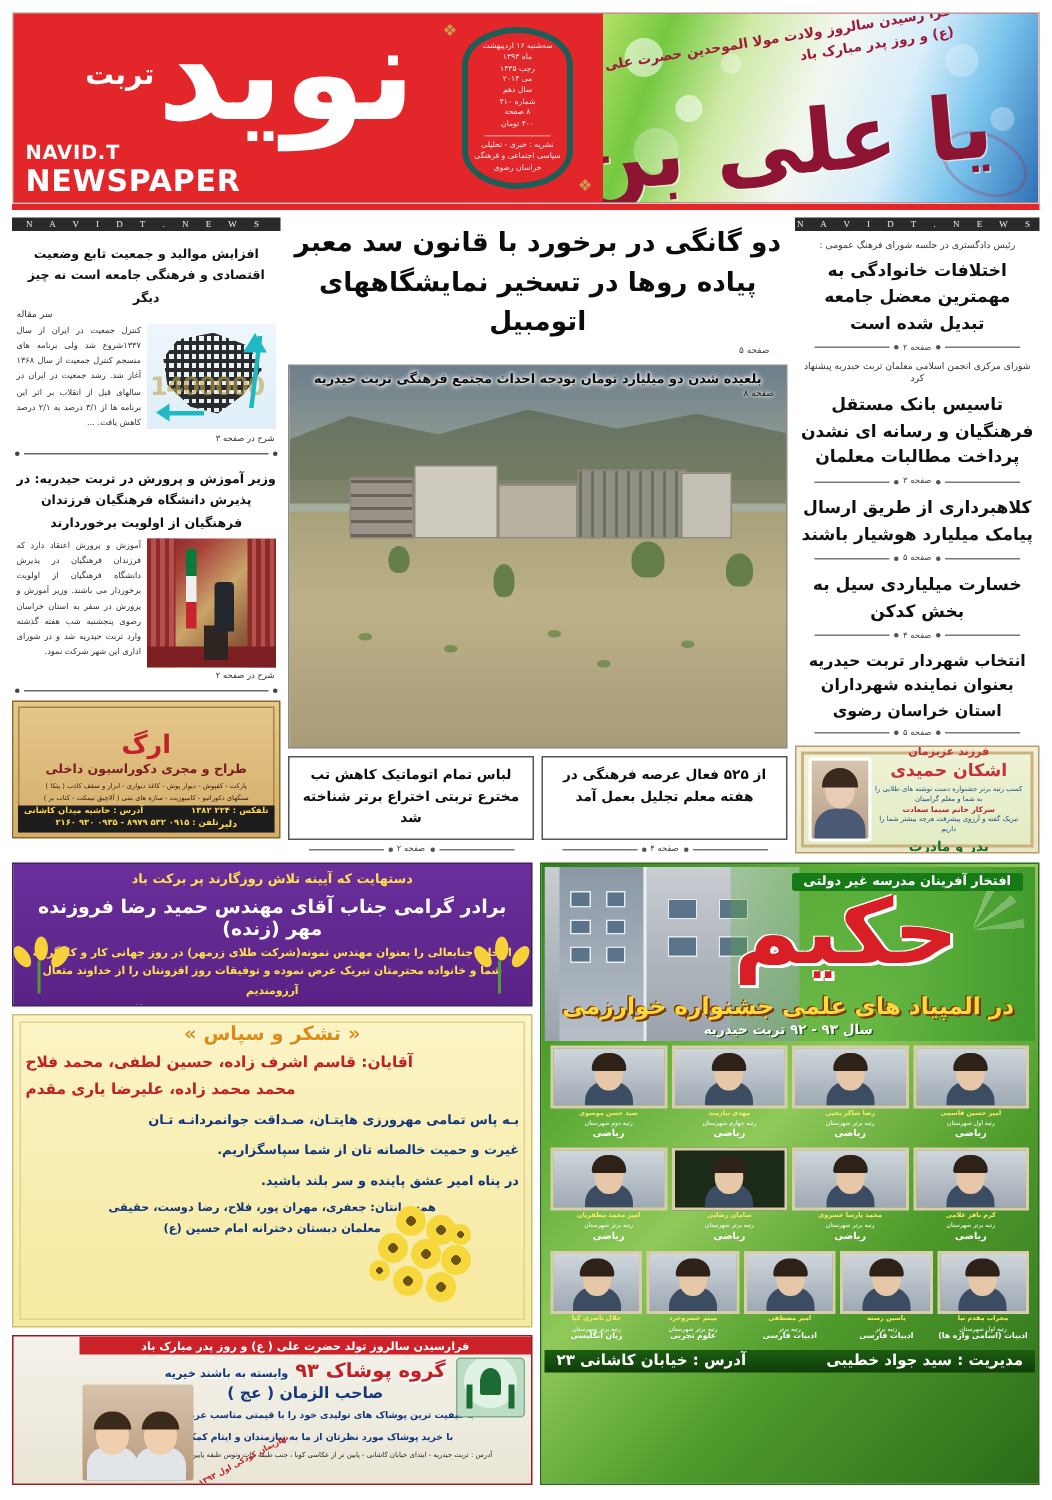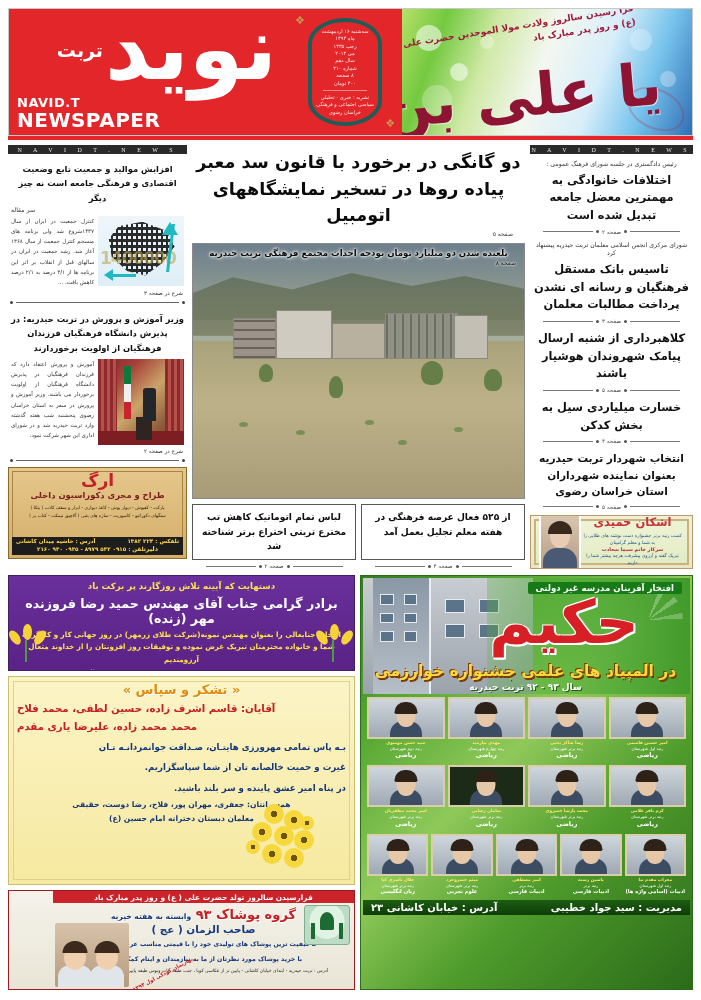--- a/index.html
+++ b/index.html
@@ -636,21 +636,21 @@
       </div>
       <div class="pagemark">
         <span class="ln"></span>
         <span class="dot"></span>
         <span class="txt">صفحه ۳</span>
         <span class="dot"></span>
         <span class="ln"></span>
       </div>
 
       <div class="teaser">
-        <div class="head">کلاهبرداری از شنبه ارسال پیامک شهروندان هوشیار باشند</div>
+        <div class="head">کلاهبرداری از طریق ارسال پیامک میلیارد هوشیار باشند</div>
       </div>
       <div class="pagemark">
         <span class="ln"></span>
         <span class="dot"></span>
         <span class="txt">صفحه ۵</span>
         <span class="dot"></span>
         <span class="ln"></span>
       </div>
 
       <div class="teaser">
@@ -800,21 +800,21 @@
         </div>
         <div class="seemore">شرح در صفحه ۲</div>
       </div>
 
       <div class="hr-mark">
         <span class="dot"></span>
           <span class="ln"></span>
           <span class="dot"></span>
       </div>
 
-      <div style="border:1px solid #8a6a2a;background:linear-gradient(#e6c78c,#d4ae69);padding:2px;position:relative;height:92px;overflow:hidden;">
+      <div style="border:1px solid #8a6a2a;background:linear-gradient(#e6c78c,#d4ae69);padding:19px;position:relative;height:92px;overflow:hidden;">
         <div style="position:absolute;inset:3px;border:1px solid #a98340;"></div>
         <div style="position:relative;text-align:center;padding-top:2px;">
           <div style="font-size:17px;font-weight:bold;color:#c2232a;line-height:1;">ارگ</div>
           <div style="font-size:8.4px;font-weight:bold;color:#7a1d1f;margin-top:1px;">طراح و مجری دکوراسیون داخلی</div>
           <div style="font-size:4.5px;color:#2b1d09;margin-top:4px;line-height:1.8;">پارکت - کفپوش - دیوار پوش - کاغذ دیواری - ابزار و سقف کاذب ( پتکا )</div>
           <div style="font-size:4.5px;color:#2b1d09;line-height:1.8;">سنگهای دکوراتیو - کامپوزیت - سازه های بتنی ( آلاچیق نیمکت - کتاب بر )</div>
         </div>
         <div style="position:absolute;left:3px;right:3px;bottom:3px;background:#1d1d1d;padding:1.5px 4px;">
           <div style="display:flex;flex-direction:row-reverse;justify-content:space-between;align-items:center;">
             <span style="font-size:5.6px;font-weight:bold;color:#ffd84d;">
@@ -1075,21 +1075,21 @@
                 <span class="hr2"></span>
               </span>
           </div>
           <div class="red-logo">
             <span class="dome"></span>
               <span class="mn"></span>
               <span class="mn2"></span>
           </div>
           <div class="r1">
             <span>گروه پوشاک ۹۳</span>
-            <small>وابسته به هفته خیریه</small>
+            <small>وابسته به باشند خیریه</small>
           </div>
           <div class="r2">صاحب الزمان ( عج )</div>
           <div class="r3">با کیفیت ترین پوشاک های تولیدی خود را با قیمتی مناسب عرضه می نماید</div>
           <div class="r3">با خرید پوشاک مورد نظرتان از ما به نیازمندان و ایتام کمک نمائید</div>
           <div class="r4">آدرس : تربت حیدریه - ابتدای خیابان کاشانی - پایین تر از عکاسی کوبا ، جنب طبقه جات ونوس طبقه پایین ، گروه تولیدی پوشاک ۹۳</div>
           <div class="sticker">بهاریمان کودکی اول ۱۳۹۳ شهریور</div>
         </div>
       </div>
 
     </div>

